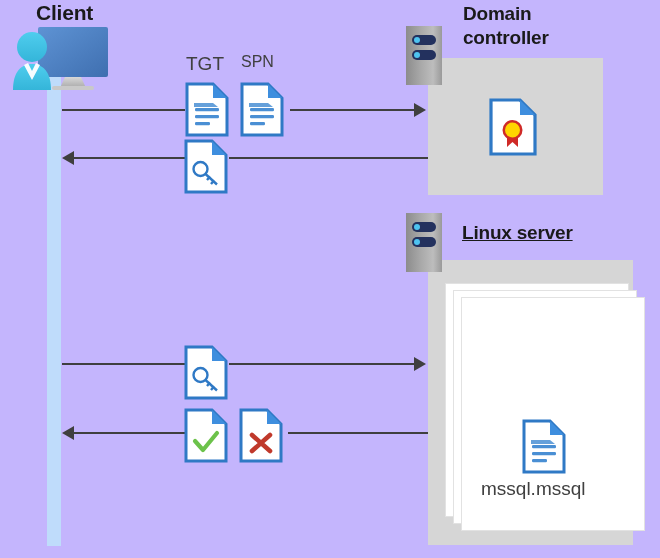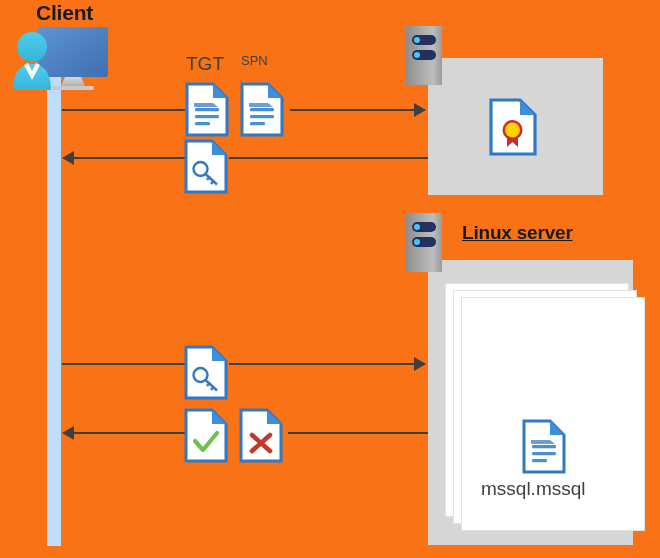--- a/index.html
+++ b/index.html
@@ -8,21 +8,21 @@
     background: #ffffff;
   }
   body {
     font-family: "Liberation Sans", sans-serif;
     -webkit-font-smoothing: antialiased;
   }
   #canvas {
     position: relative;
     width: 660px;
     height: 558px;
-    background: #f97316;
+    background: #c4b5fd;
     overflow: hidden;
   }
   .abs { position: absolute; }
 
   
   .title-bold {
     font-weight: 700;
     color: #1a1a1a;
     letter-spacing: -0.2px;
   }
@@ -52,21 +52,21 @@
     left: 489px; top: 310px;
     font-size: 18px;
     line-height: 22px;
   }
   #tgt-label {
     left: 186px; top: 53px;
     font-size: 19px;
   }
   #spn-label {
     left: 241px; top: 53px;
-    font-size: 13px;
+    font-size: 16px;
   }
   #accepted-denied-label {
     left: 143px; top: 467px;
     font-size: 19px;
   }
   #keytab-label {
     left: 481px; top: 478px;
     font-size: 19px;
   }
 
@@ -171,20 +171,24 @@
   <div class="abs server-icon" id="dc-server">
     <div class="server-body"></div>
     <div class="server-bar b1">
         <span class="dot"></span>
       </div>
     <div class="server-bar b2">
         <span class="dot"></span>
       </div>
   </div>
 
+  <div class="abs title-bold" id="dc-title">
+    <div>Domain</div>
+    <div>controller</div>
+  </div>
 
   <div class="abs" style="left:489px; top:98px;">
     <svg width="48" height="58" viewBox="0 0 48 58">
       <path d="M2 2 H31 L46 17 V56 H2 Z" fill="#ffffff" stroke="#2f79c5" stroke-width="3.2"></path>
       <path d="M31 2 L46 17 H31 Z" fill="#3e8ede"></path>
 
       <path d="M18 34 L18 49 L23.5 44 L29 49 L29 34 Z" fill="#cf2a27"></path>
       <circle cx="23.5" cy="32" r="10" fill="#cf2a27"></circle>
       <circle cx="23.5" cy="32" r="7.5" fill="#ffd400"></circle>
     </svg>

